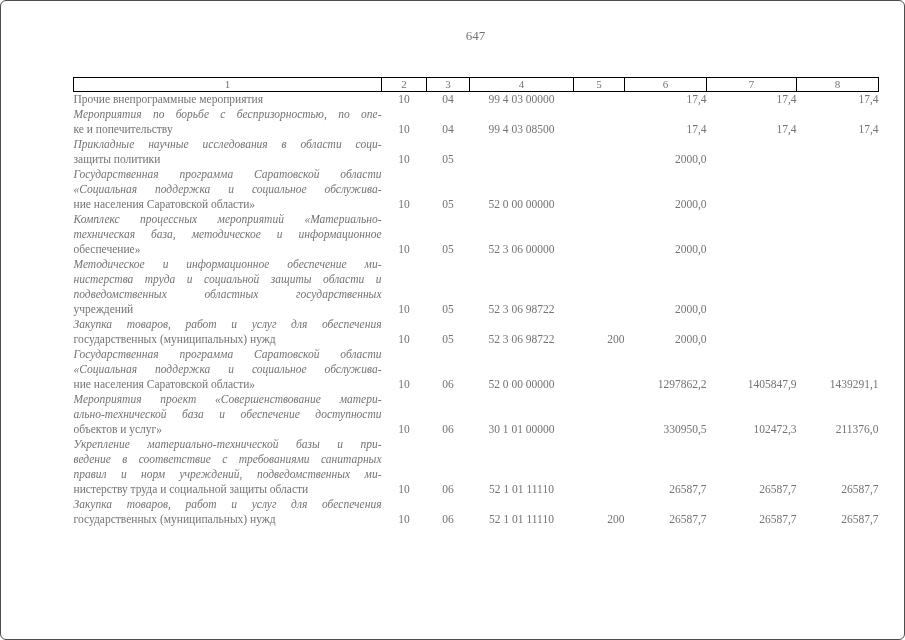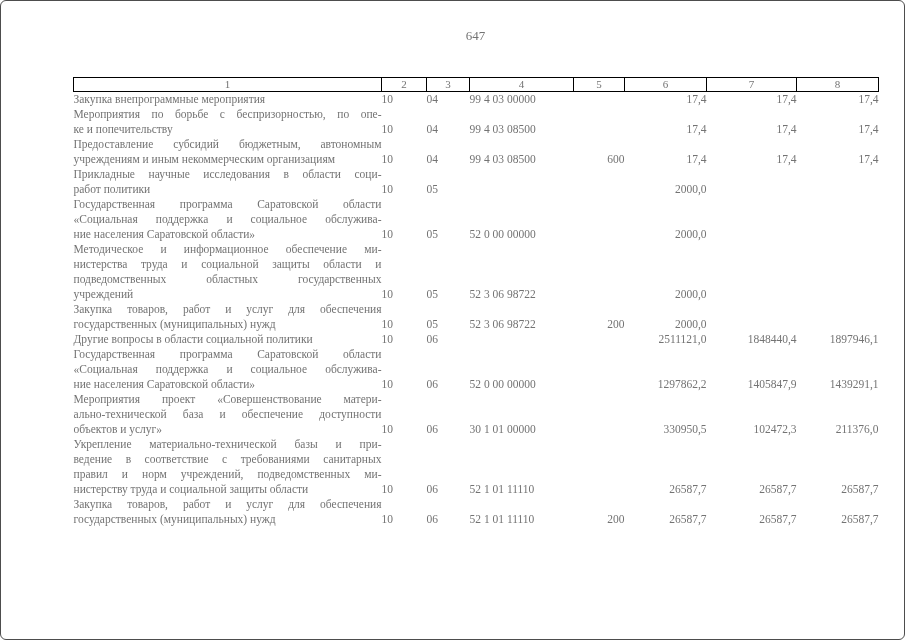--- a/index.html
+++ b/index.html
@@ -42,22 +42,22 @@
     font-size: 11px;
   }
   table.budget tbody td {
     vertical-align: bottom;
     padding: 0;
     line-height: 15px;
     white-space: nowrap;
   }
   td.c1 { padding-left: 10px; padding-right: 2px; white-space: normal; }
   .c1 .line { line-height: 15px; }
-  .c1 .jl { text-align: justify; text-align-last: justify; }
-  td.c2, td.c3, td.c4 { }
+  .c1 .jl { text-align: justify; text-align-last: justify; font-style: italic; }
+  td.c2, td.c3, td.c4 { text-align: center; }
   td.c5 { text-align: right; padding-right: 6px; }
   td.c6 { text-align: right; padding-right: 7px; }
   td.c7 { text-align: right; padding-right: 8px; }
   td.c8 { text-align: right; padding-right: 2px; }
 </style>
 </head>
 <body>
 
 <div class="page">
   <div class="page-number">647</div>
@@ -80,21 +80,21 @@
           <td>4</td>
           <td>5</td>
           <td>6</td>
           <td>7</td>
           <td>8</td>
         </tr>
     </thead>
     <tbody>
         <tr>
           <td class="c1">
-            <div class="line">Закупка внепрограммные мероприятия</div>
+            <div class="line">Прочие внепрограммные мероприятия</div>
           </td>
           <td class="c2">10</td>
           <td class="c3">04</td>
           <td class="c4">99 4 03 00000</td>
           <td class="c5"></td>
           <td class="c6">17,4</td>
           <td class="c7">17,4</td>
           <td class="c8">17,4</td>
         </tr>
         <tr>
@@ -105,53 +105,54 @@
           <td class="c2">10</td>
           <td class="c3">04</td>
           <td class="c4">99 4 03 08500</td>
           <td class="c5"></td>
           <td class="c6">17,4</td>
           <td class="c7">17,4</td>
           <td class="c8">17,4</td>
         </tr>
         <tr>
           <td class="c1">
-            <div class="line jl">Предоставление субсидий бюджетным, автономным</div>
-            <div class="line">учреждениям и иным некоммерческим организациям</div>
-          </td>
-          <td class="c2">10</td>
-          <td class="c3">04</td>
-          <td class="c4">99 4 03 08500</td>
-          <td class="c5">600</td>
-          <td class="c6">17,4</td>
-          <td class="c7">17,4</td>
-          <td class="c8">17,4</td>
-        </tr>
-        <tr>
-          <td class="c1">
             <div class="line jl">Прикладные научные исследования в области соци-</div>
-            <div class="line">работ политики</div>
+            <div class="line">защиты политики</div>
           </td>
           <td class="c2">10</td>
           <td class="c3">05</td>
           <td class="c4"></td>
           <td class="c5"></td>
           <td class="c6">2000,0</td>
           <td class="c7"></td>
           <td class="c8"></td>
         </tr>
         <tr>
           <td class="c1">
             <div class="line jl">Государственная программа Саратовской области</div>
             <div class="line jl">«Социальная поддержка и социальное обслужива-</div>
             <div class="line">ние населения Саратовской области»</div>
           </td>
           <td class="c2">10</td>
           <td class="c3">05</td>
           <td class="c4">52 0 00 00000</td>
+          <td class="c5"></td>
+          <td class="c6">2000,0</td>
+          <td class="c7"></td>
+          <td class="c8"></td>
+        </tr>
+        <tr>
+          <td class="c1">
+            <div class="line jl">Комплекс процессных мероприятий «Материально-</div>
+            <div class="line jl">техническая база, методическое и информационное</div>
+            <div class="line">обеспечение»</div>
+          </td>
+          <td class="c2">10</td>
+          <td class="c3">05</td>
+          <td class="c4">52 3 06 00000</td>
           <td class="c5"></td>
           <td class="c6">2000,0</td>
           <td class="c7"></td>
           <td class="c8"></td>
         </tr>
         <tr>
           <td class="c1">
             <div class="line jl">Методическое и информационное обеспечение ми-</div>
             <div class="line jl">нистерства труда и социальной защиты области и</div>
             <div class="line jl">подведомственных областных государственных</div>
@@ -170,32 +171,20 @@
             <div class="line jl">Закупка товаров, работ и услуг для обеспечения</div>
             <div class="line">государственных (муниципальных) нужд</div>
           </td>
           <td class="c2">10</td>
           <td class="c3">05</td>
           <td class="c4">52 3 06 98722</td>
           <td class="c5">200</td>
           <td class="c6">2000,0</td>
           <td class="c7"></td>
           <td class="c8"></td>
-        </tr>
-        <tr>
-          <td class="c1">
-            <div class="line">Другие вопросы в области социальной политики</div>
-          </td>
-          <td class="c2">10</td>
-          <td class="c3">06</td>
-          <td class="c4"></td>
-          <td class="c5"></td>
-          <td class="c6">2511121,0</td>
-          <td class="c7">1848440,4</td>
-          <td class="c8">1897946,1</td>
         </tr>
         <tr>
           <td class="c1">
             <div class="line jl">Государственная программа Саратовской области</div>
             <div class="line jl">«Социальная поддержка и социальное обслужива-</div>
             <div class="line">ние населения Саратовской области»</div>
           </td>
           <td class="c2">10</td>
           <td class="c3">06</td>
           <td class="c4">52 0 00 00000</td>

